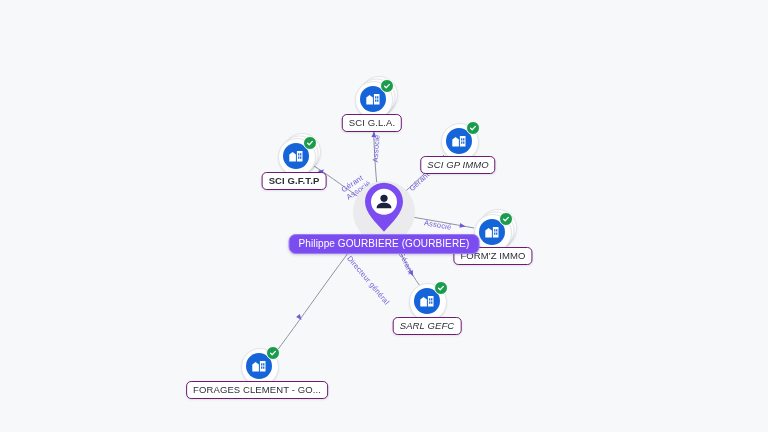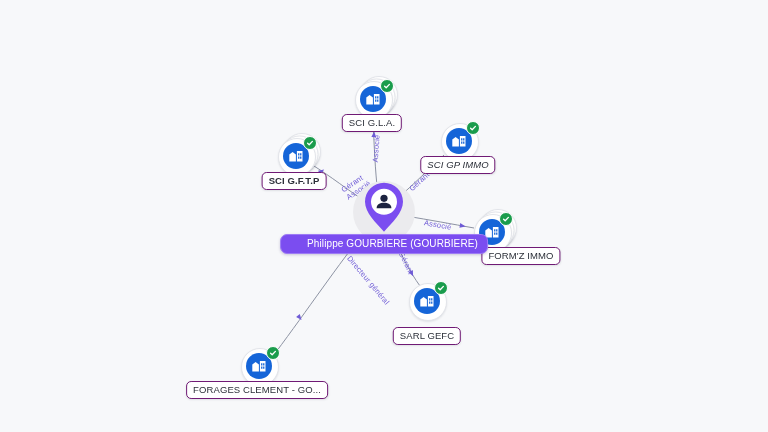--- a/index.html
+++ b/index.html
@@ -95,21 +95,21 @@
     white-space: nowrap;
     box-shadow: 0 1px 2px rgba(20,25,45,0.10);
     letter-spacing: 0.1px;
   }
   .plabel {
     position: absolute;
     transform: translate(-50%, 0);
     background: #7b4df0;
     border: 1.5px solid #9d7bf5;
     border-radius: 7px;
-    padding: 3px 9px 4px 26px;
+    padding: 3px 9px 4px 9px;
     font-size: 10px;
     color: #ffffff;
     white-space: nowrap;
     box-shadow: 0 1px 3px rgba(40,20,100,0.22);
     letter-spacing: 0.1px;
   }
 
   
   .elabel {
     position: absolute;
@@ -228,38 +228,38 @@
               <path fill="#1565d8" d="M10.1 5.2 h1.3 v2.2 h-1.3 Z M12.1 5.2 h1.3 v2.2 h-1.3 Z M10.1 8.6 h1.3 v2.2 h-1.3 Z M12.1 8.6 h1.3 v2.2 h-1.3 Z"></path>
             </svg>
           </div>
           <div class="badge" style="background: rgb(26, 156, 76);">
             <svg width="8" height="8" viewBox="0 0 8 8">
               <path fill="none" stroke="#ffffff" stroke-width="1.3" stroke-linecap="round" stroke-linejoin="round" d="M1.6 4.2 L3.2 5.8 L6.4 2.4"></path>
             </svg>
           </div>
         </div>
       </div>
-      <div class="nlabel" style="left: 493px; top: 247px; margin-left: 28px;">FORM'Z IMMO</div>
+      <div class="nlabel" style="left: 493px; top: 247px;">FORM'Z IMMO</div>
       <div class="node" style="left: 427px; top: 301px;">
         <div class="node-stack" style="width: 36px; height: 36px;">
           <div class="card c1"></div>
           <div class="disc" style="background: rgb(21, 101, 216);">
             <svg width="16" height="16" viewBox="0 0 16 16">
               <path fill="#ffffff" d="M1.3 6.6 L4.6 4.1 L7.9 6.6 L7.9 13.4 L1.3 13.4 Z M3.1 8.2 h1.3 v1.3 H3.1 Z M5.2 8.2 h1.3 v1.3 H5.2 Z M3.1 10.4 h1.3 v1.3 H3.1 Z M5.2 10.4 h1.3 v1.3 H5.2 Z M8.9 3.0 h5.6 v10.4 h-5.6 Z"></path>
               <path fill="#1565d8" d="M10.1 5.2 h1.3 v2.2 h-1.3 Z M12.1 5.2 h1.3 v2.2 h-1.3 Z M10.1 8.6 h1.3 v2.2 h-1.3 Z M12.1 8.6 h1.3 v2.2 h-1.3 Z"></path>
             </svg>
           </div>
           <div class="badge" style="background: rgb(26, 156, 76);">
             <svg width="8" height="8" viewBox="0 0 8 8">
               <path fill="none" stroke="#ffffff" stroke-width="1.3" stroke-linecap="round" stroke-linejoin="round" d="M1.6 4.2 L3.2 5.8 L6.4 2.4"></path>
             </svg>
           </div>
         </div>
       </div>
-      <div class="nlabel" style="left: 427px; top: 327px;">SARL GEFC</div>
+      <div class="nlabel" style="left: 427px; top: 317px; font-style: italic;">SARL GEFC</div>
       <div class="node" style="left: 259px; top: 366px;">
         <div class="node-stack" style="width: 36px; height: 36px;">
           <div class="card c1"></div>
           <div class="disc" style="background: rgb(21, 101, 216);">
             <svg width="16" height="16" viewBox="0 0 16 16">
               <path fill="#ffffff" d="M1.3 6.6 L4.6 4.1 L7.9 6.6 L7.9 13.4 L1.3 13.4 Z M3.1 8.2 h1.3 v1.3 H3.1 Z M5.2 8.2 h1.3 v1.3 H5.2 Z M3.1 10.4 h1.3 v1.3 H3.1 Z M5.2 10.4 h1.3 v1.3 H5.2 Z M8.9 3.0 h5.6 v10.4 h-5.6 Z"></path>
               <path fill="#1565d8" d="M10.1 5.2 h1.3 v2.2 h-1.3 Z M12.1 5.2 h1.3 v2.2 h-1.3 Z M10.1 8.6 h1.3 v2.2 h-1.3 Z M12.1 8.6 h1.3 v2.2 h-1.3 Z"></path>
             </svg>
           </div>
           <div class="badge" style="background: rgb(26, 156, 76);">

